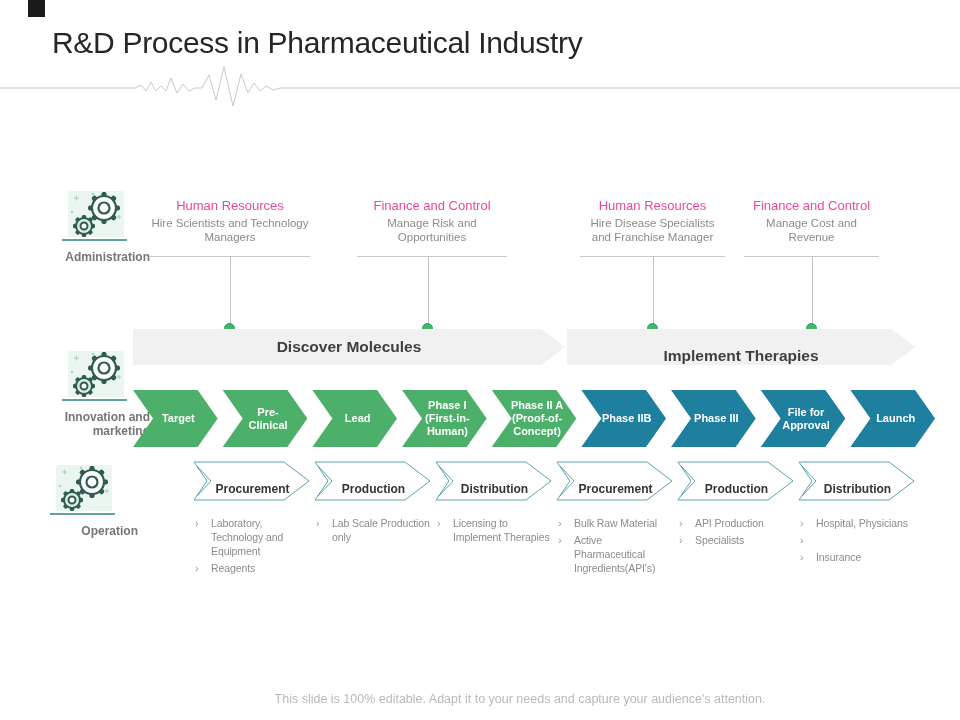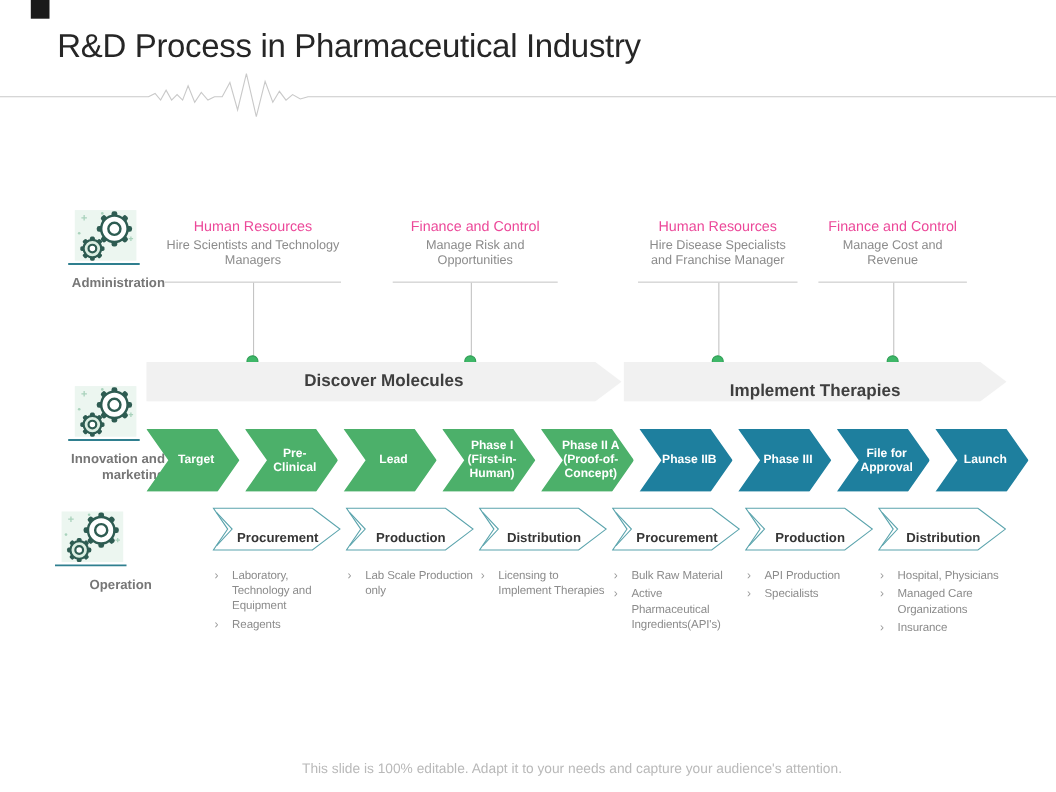--- a/index.html
+++ b/index.html
@@ -276,21 +276,20 @@
         <span class="btxt">Specialists</span>
       </div>
   </div>
   <div class="bul-col bc5">
     <div class="bullet">
         <span class="mark">›</span>
         <span class="btxt">Hospital, Physicians</span>
       </div>
     <div class="bullet">
         <span class="mark">›</span>
-        <span class="btxt">Managed Care Organizations</span>
       </div>
     <div class="bullet">
         <span class="mark">›</span>
         <span class="btxt">Insurance</span>
       </div>
   </div>
 
   <div class="footer">This slide is 100% editable. Adapt it to your needs and capture your audience's attention.</div>
 </div>
 

